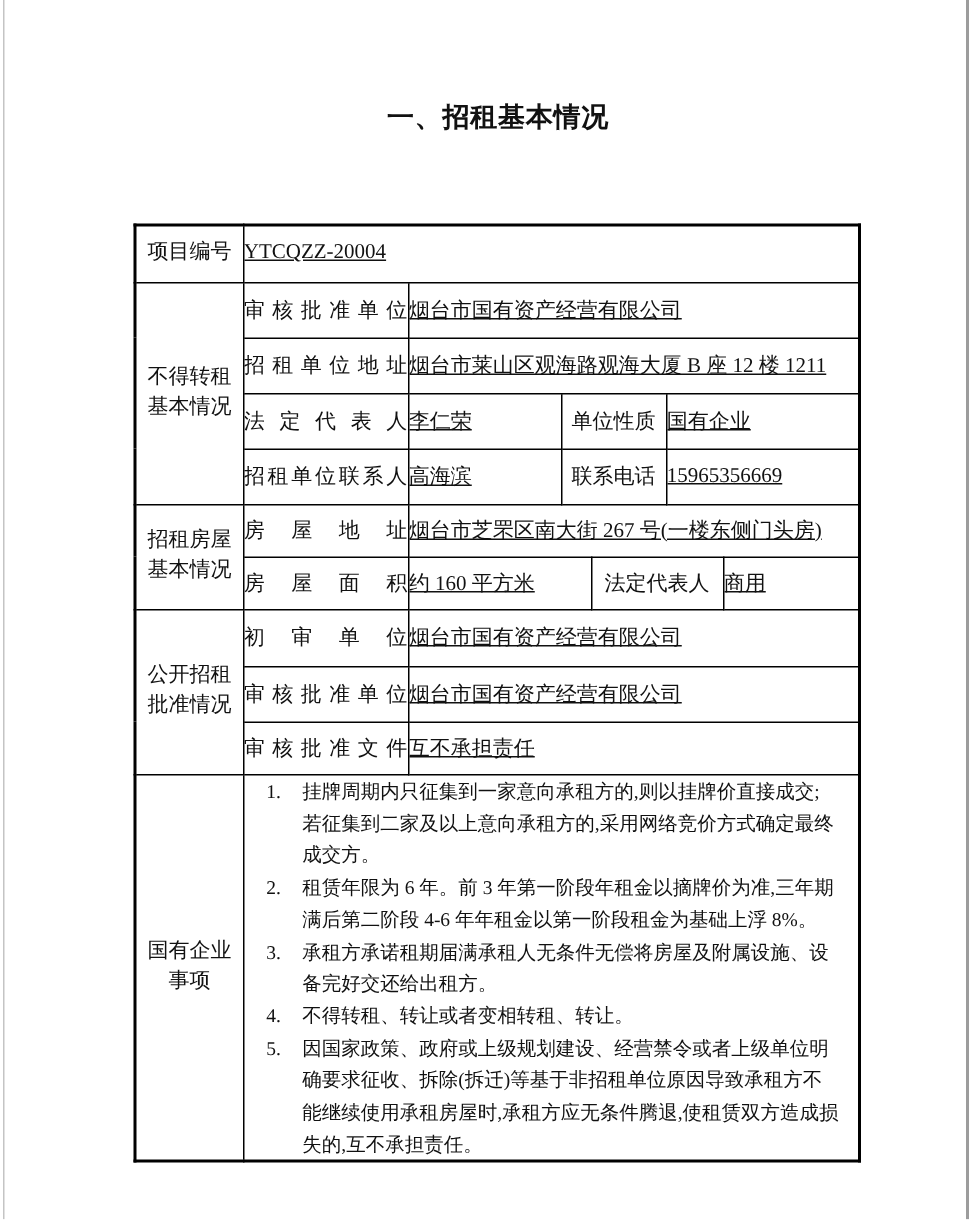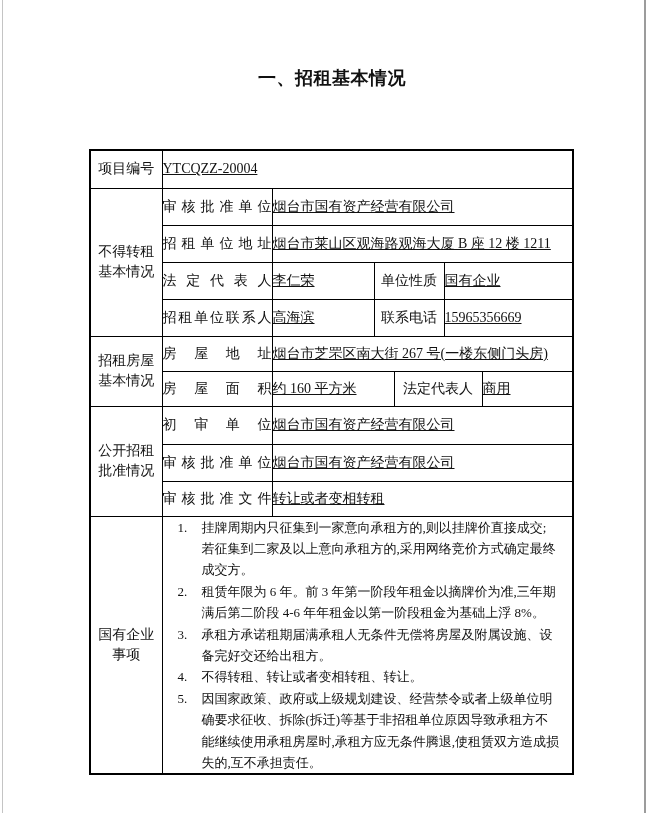--- a/index.html
+++ b/index.html
@@ -129,21 +129,21 @@
 批准情况</td>
       <td class="lb">初审单位</td>
       <td class="v" colspan="5">烟台市国有资产经营有限公司</td>
     </tr>
     <tr style="height:37px">
       <td class="lb">审核批准单位</td>
       <td class="v" colspan="5">烟台市国有资产经营有限公司</td>
     </tr>
     <tr style="height:35px">
       <td class="lb">审核批准文件</td>
-      <td class="v" colspan="5">转让或者变相转租</td>
+      <td class="v" colspan="5">互不承担责任</td>
     </tr>
 
     <tr>
       <td class="la">国有企业
 事项</td>
       <td class="notes" colspan="6">
         <div class="note-item">
           <div class="note-num">1.</div>
           <div class="note-text">挂牌周期内只征集到一家意向承租方的,则以挂牌价直接成交;若征集到二家及以上意向承租方的,采用网络竞价方式确定最终成交方。</div>
         </div>

